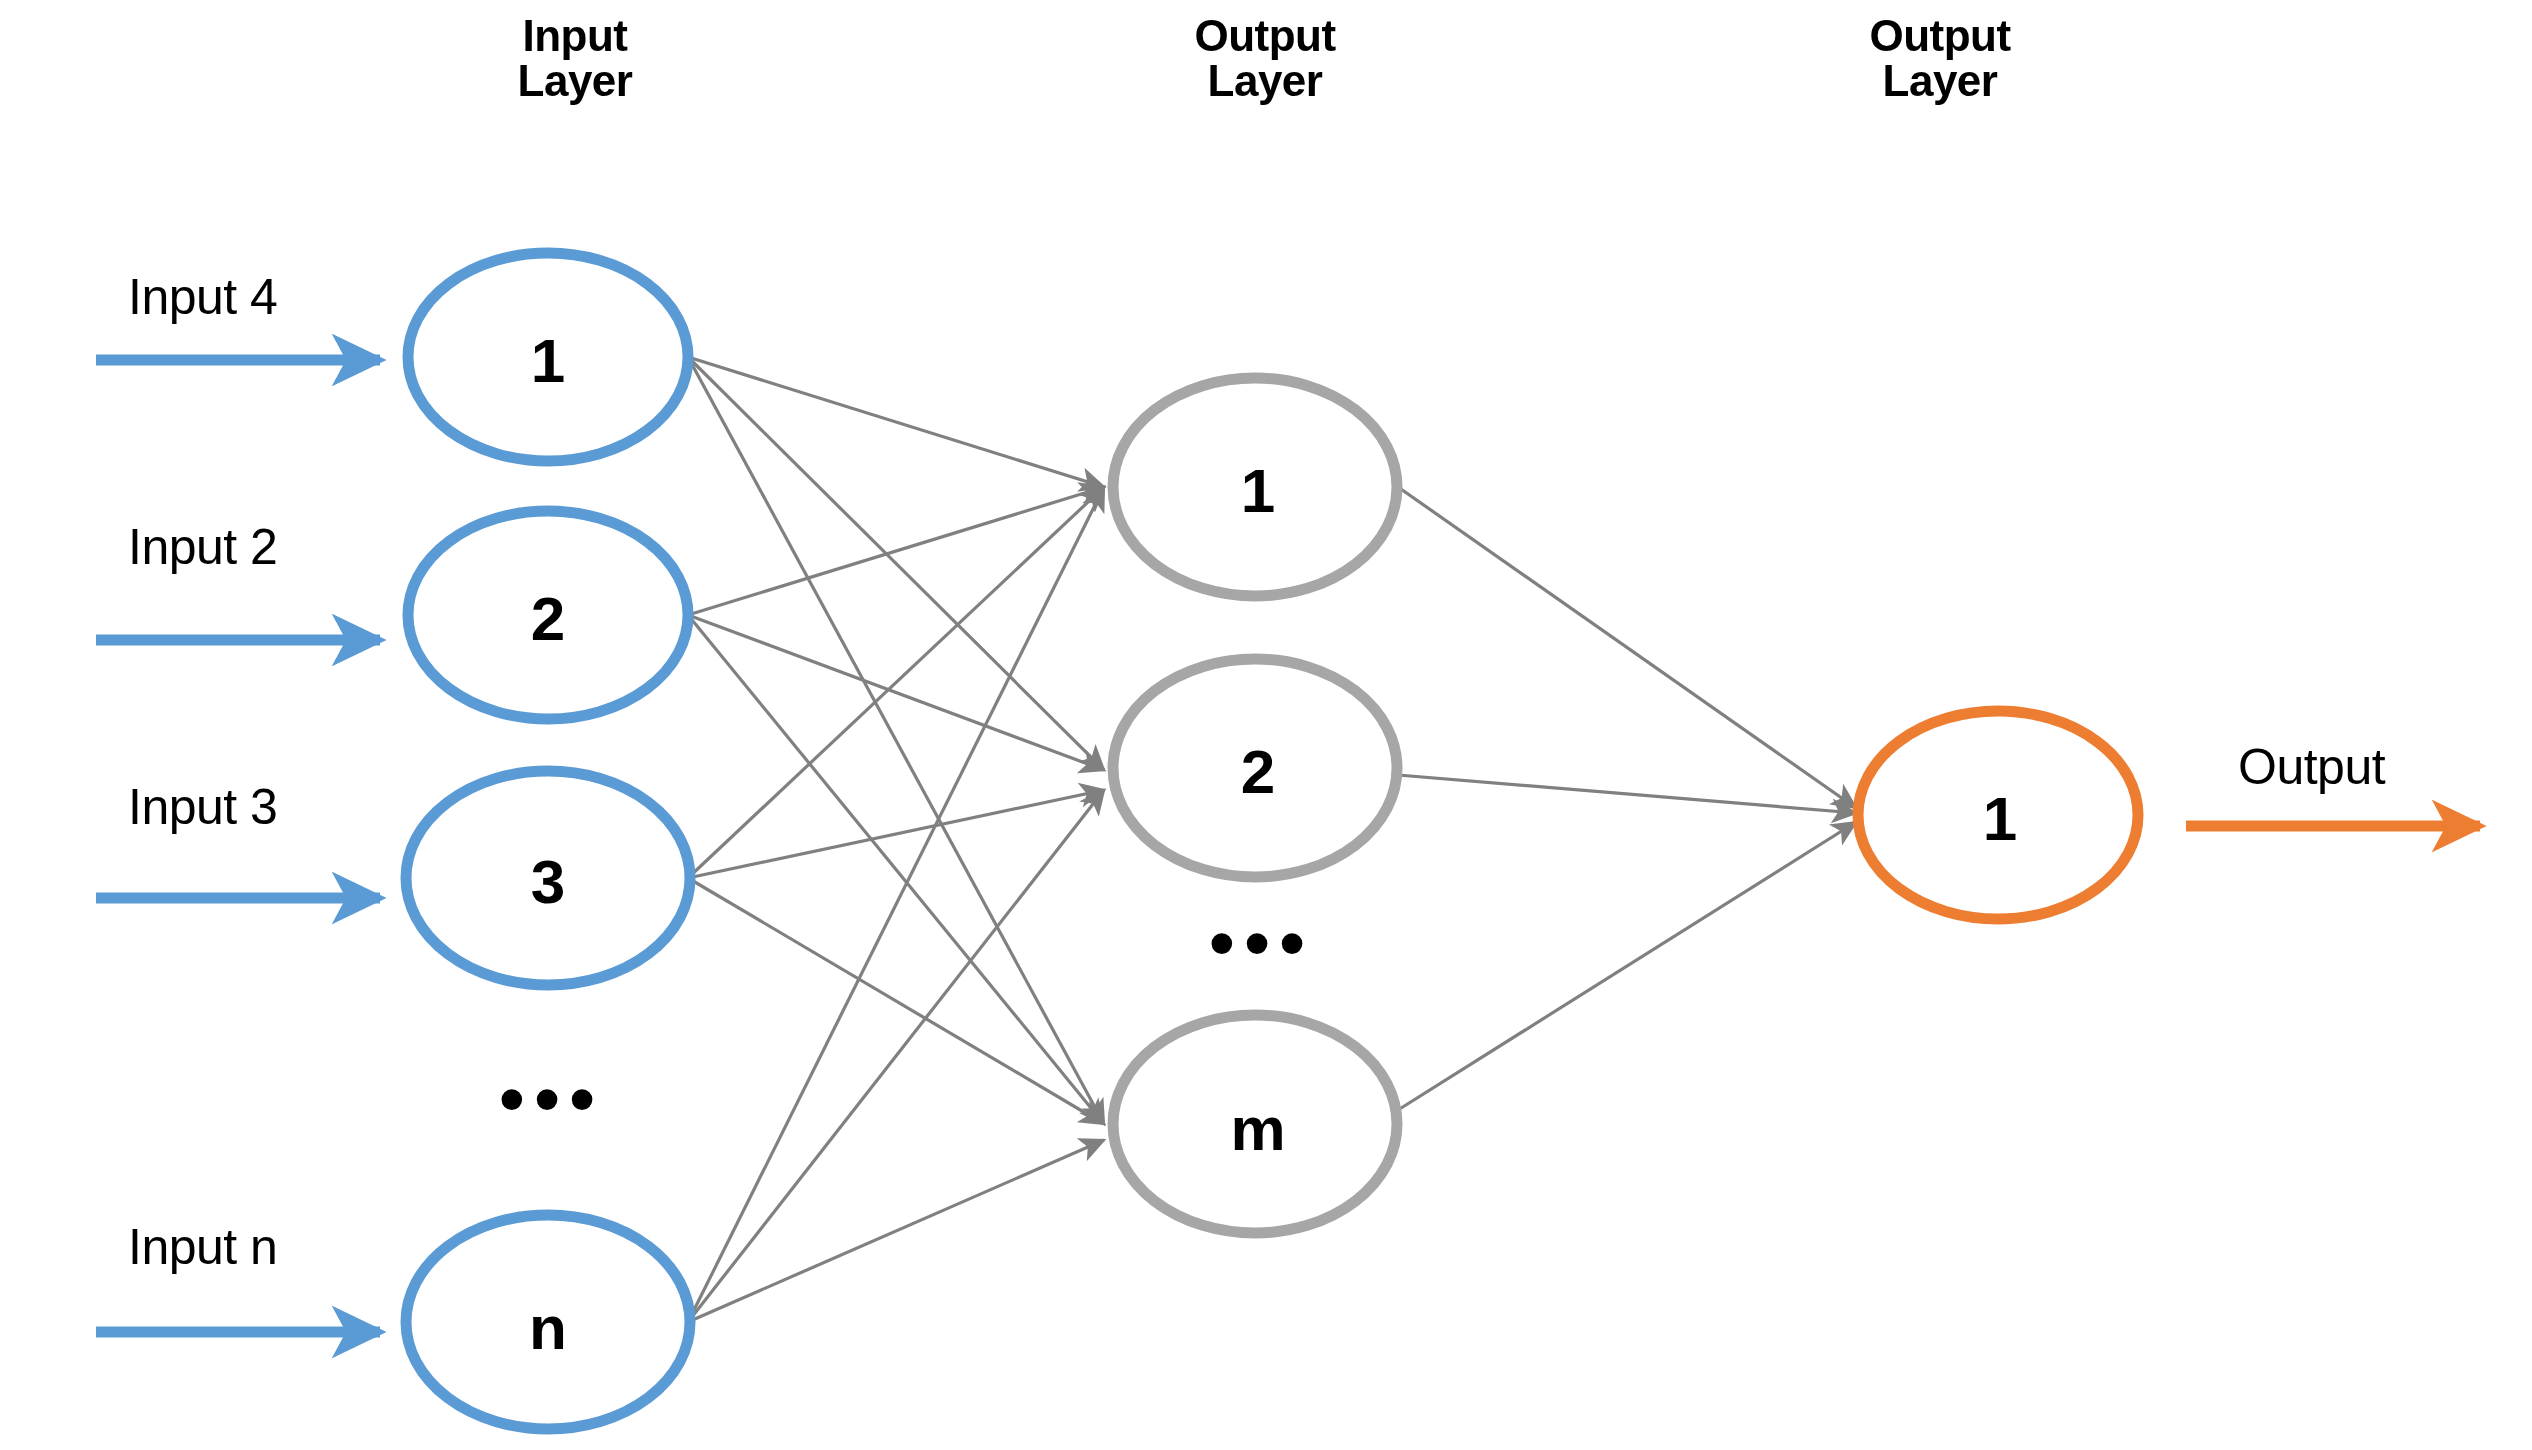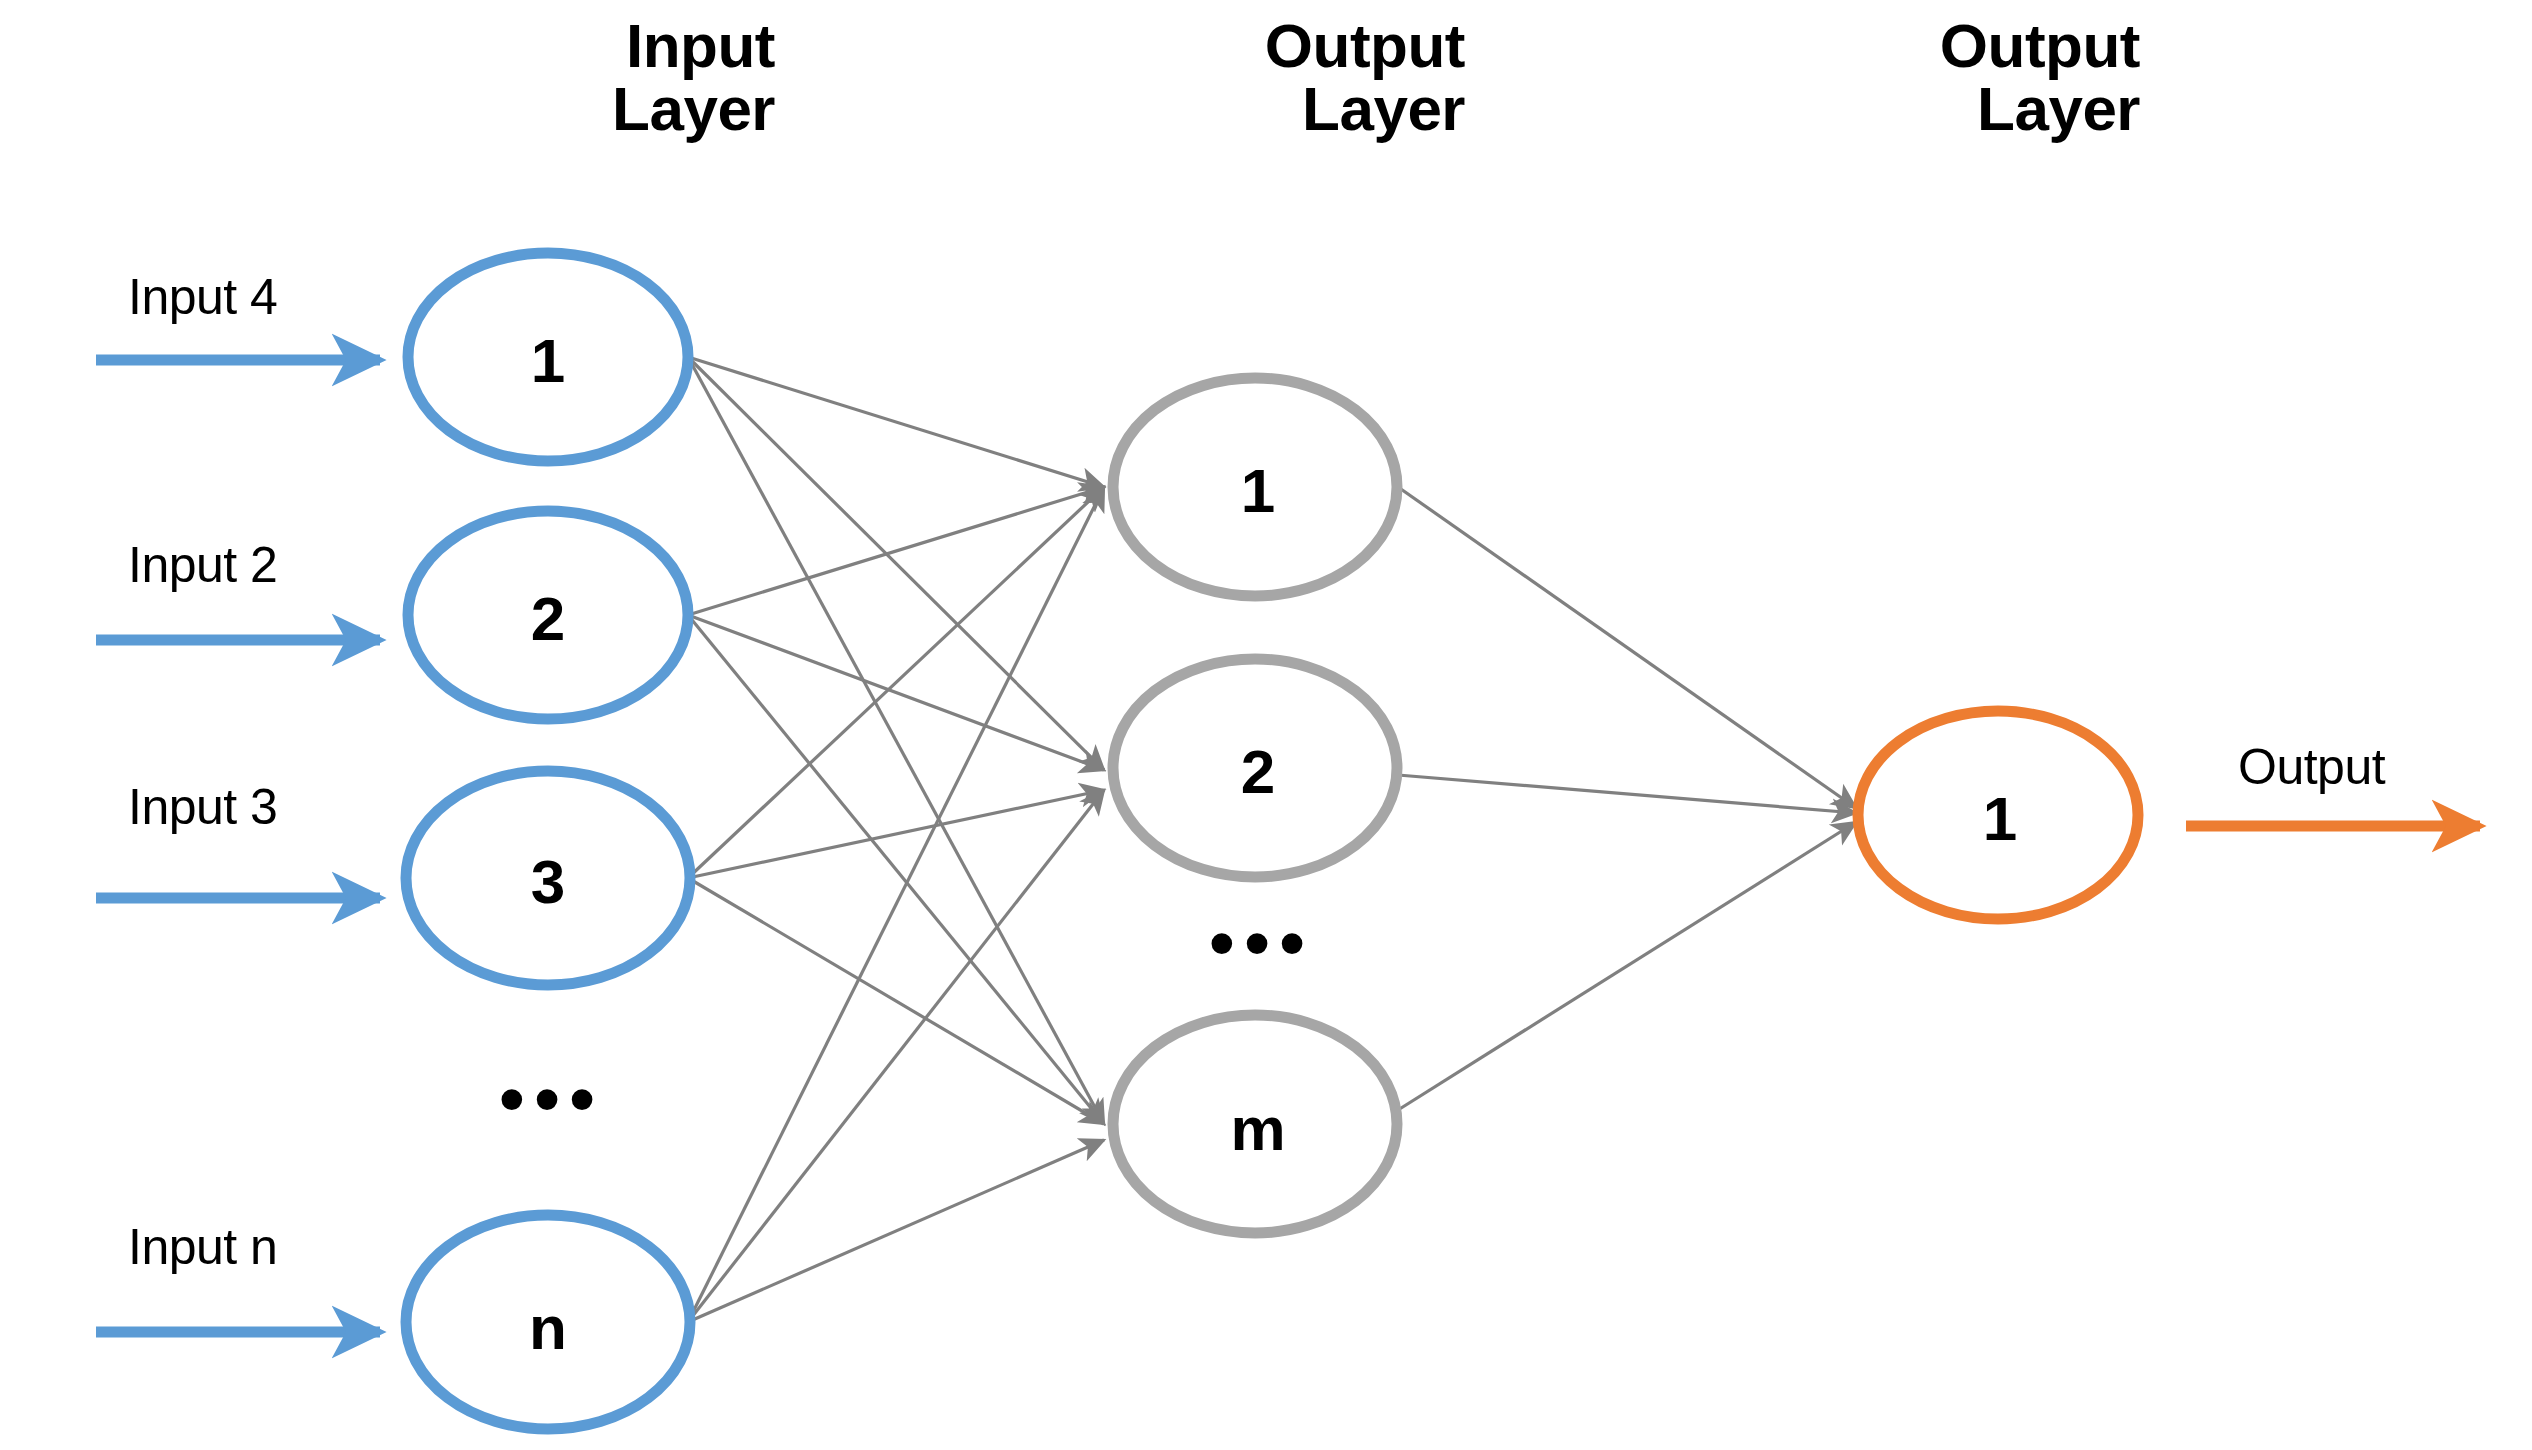--- a/index.html
+++ b/index.html
@@ -18,24 +18,24 @@
   svg.layer {
     position: absolute;
     left: 0;
     top: 0;
     width: 2532px;
     height: 1450px;
     overflow: visible;
   }
   .hdr {
     position: absolute;
-    text-align: right;
+    text-align: center;
     font-weight: bold;
     color: #000000;
-    font-size: 62px;
+    font-size: 44px;
     line-height: 1.02;
     letter-spacing: -0.5px;
     white-space: nowrap;
   }
   .hdr span { display: block; }
   .io-label {
     position: absolute;
     color: #000000;
     font-size: 50px;
     white-space: nowrap;
@@ -145,21 +145,21 @@
     <span>Output</span>
     <span>Layer</span>
   </div>
 
   <div class="hdr" style="left:1740px; top:14px; width:400px;">
     <span>Output</span>
     <span>Layer</span>
   </div>
 
   <div class="io-label" style="left:128px; top:268px;">Input 4</div>
-  <div class="io-label" style="left:128px; top:536px;">Input 2</div>
+  <div class="io-label" style="left:128px; top:518px;">Input 2</div>
   <div class="io-label" style="left:128px; top:778px;">Input 3</div>
   <div class="io-label" style="left:128px; top:1218px;">Input n</div>
 
   <div class="io-label" style="left:2238px; top:738px;">Output</div>
 
   <div class="node-text" style="left:548px; top:360px;">1</div>
   <div class="node-text" style="left:548px; top:618px;">2</div>
   <div class="node-text" style="left:548px; top:881px;">3</div>
   <div class="node-text" style="left:548px; top:1327px;">n</div>
 

